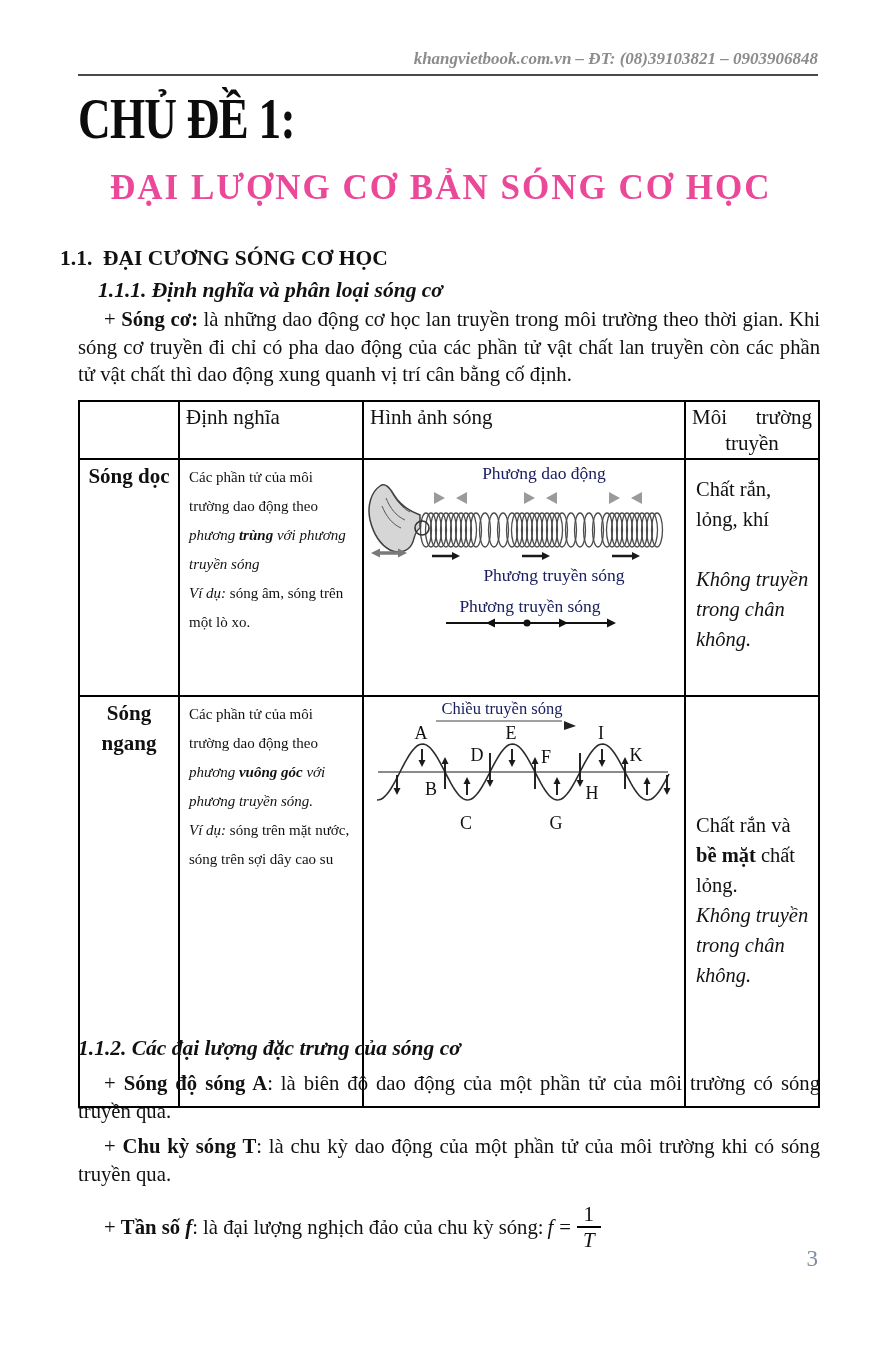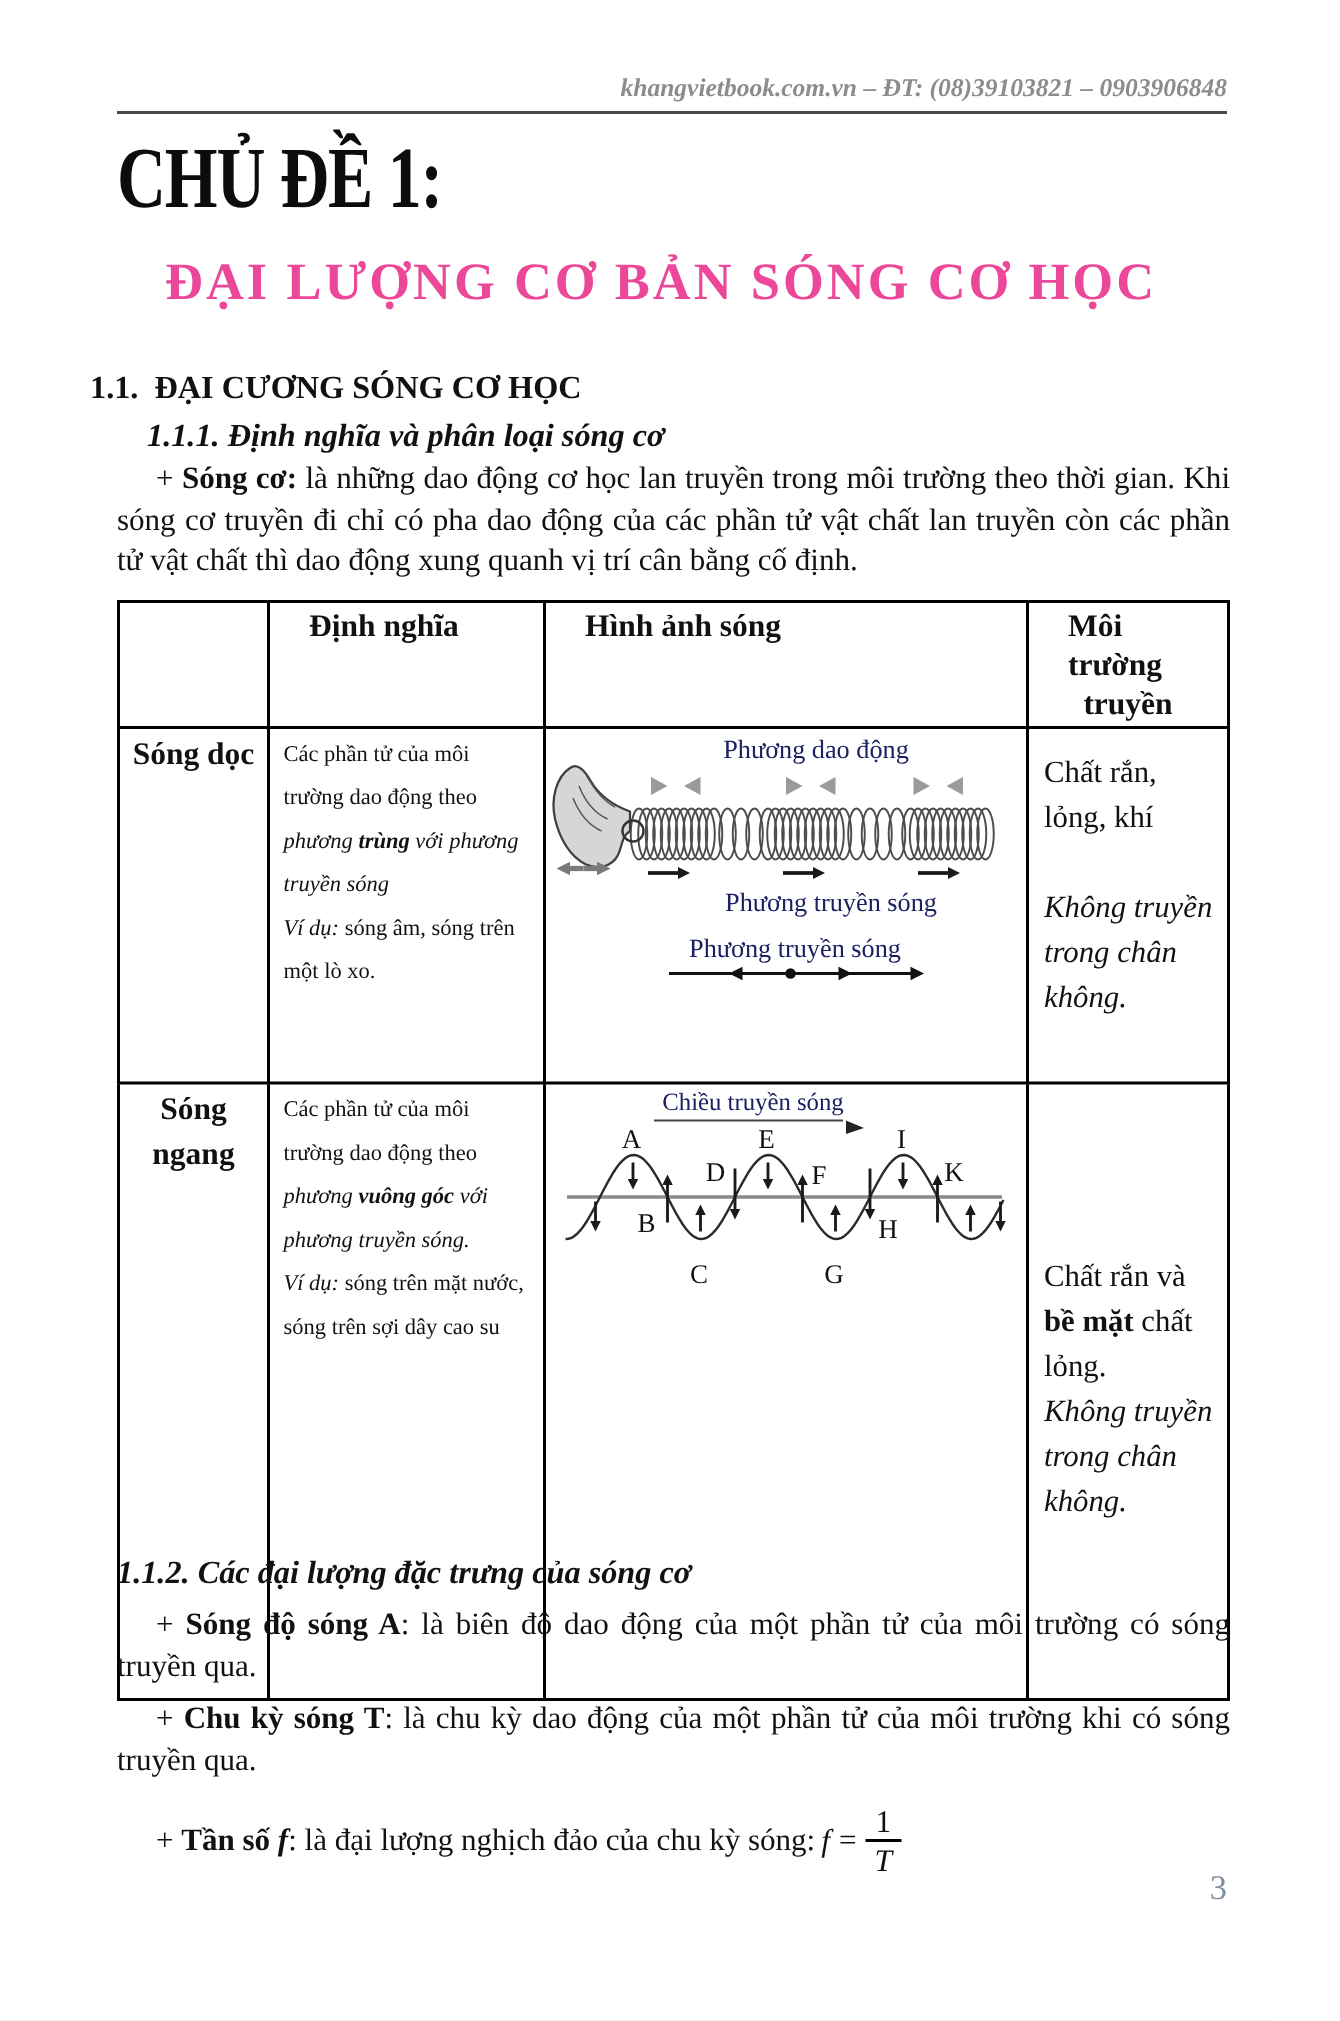--- a/index.html
+++ b/index.html
@@ -22,21 +22,21 @@
   }
   .h11{position:absolute;top:246px;left:60px;font-weight:bold;font-size:21.5px;white-space:pre-wrap;}
   .h111{position:absolute;top:278px;left:78px;font-weight:bold;font-style:italic;font-size:21.5px;white-space:pre-wrap;margin-left:20px;}
   .para{
     position:absolute;top:306px;left:78px;width:742px;font-size:20.7px;line-height:27.5px;
     text-align:justify;text-indent:26px;
   }
   .tblwrap{position:absolute;top:400px;left:78px;}
   table.main{border-collapse:collapse;table-layout:fixed;width:740px;}
   table.main td{border:2px solid #000;box-sizing:border-box;vertical-align:top;overflow:hidden;}
-  td.hcell{font-weight:bold;font-size:21px;vertical-align:middle;padding:2px 26px;line-height:26px;}
+  td.hcell{font-weight:normal;font-size:21px;vertical-align:middle;padding:2px 6px;line-height:26px;}
   td.hcell.justify{text-align:justify;text-align-last:center;}
   td.rowlabel{font-weight:bold;font-size:21px;text-align:center;vertical-align:middle;line-height:30px;}
   td.def{font-size:15px;line-height:29px;padding:3px 6px 20px 9px;}
   td.img{padding:0;}
   td.med{font-size:20.5px;line-height:30px;padding:14px 4px 4px 10px;}
   td.med.centered{vertical-align:middle;padding-top:0;}
   .s112{position:absolute;top:1034px;left:78px;width:742px;}
   .s112 .h112{font-weight:bold;font-style:italic;font-size:21.5px;line-height:28px;white-space:pre-wrap;}
   .s112 .item{font-size:20.7px;line-height:28px;text-align:justify;text-indent:26px;margin-top:7px;}
   .fline{margin-top:14px;padding-left:26px;font-size:20.7px;display:flex;align-items:center;}

